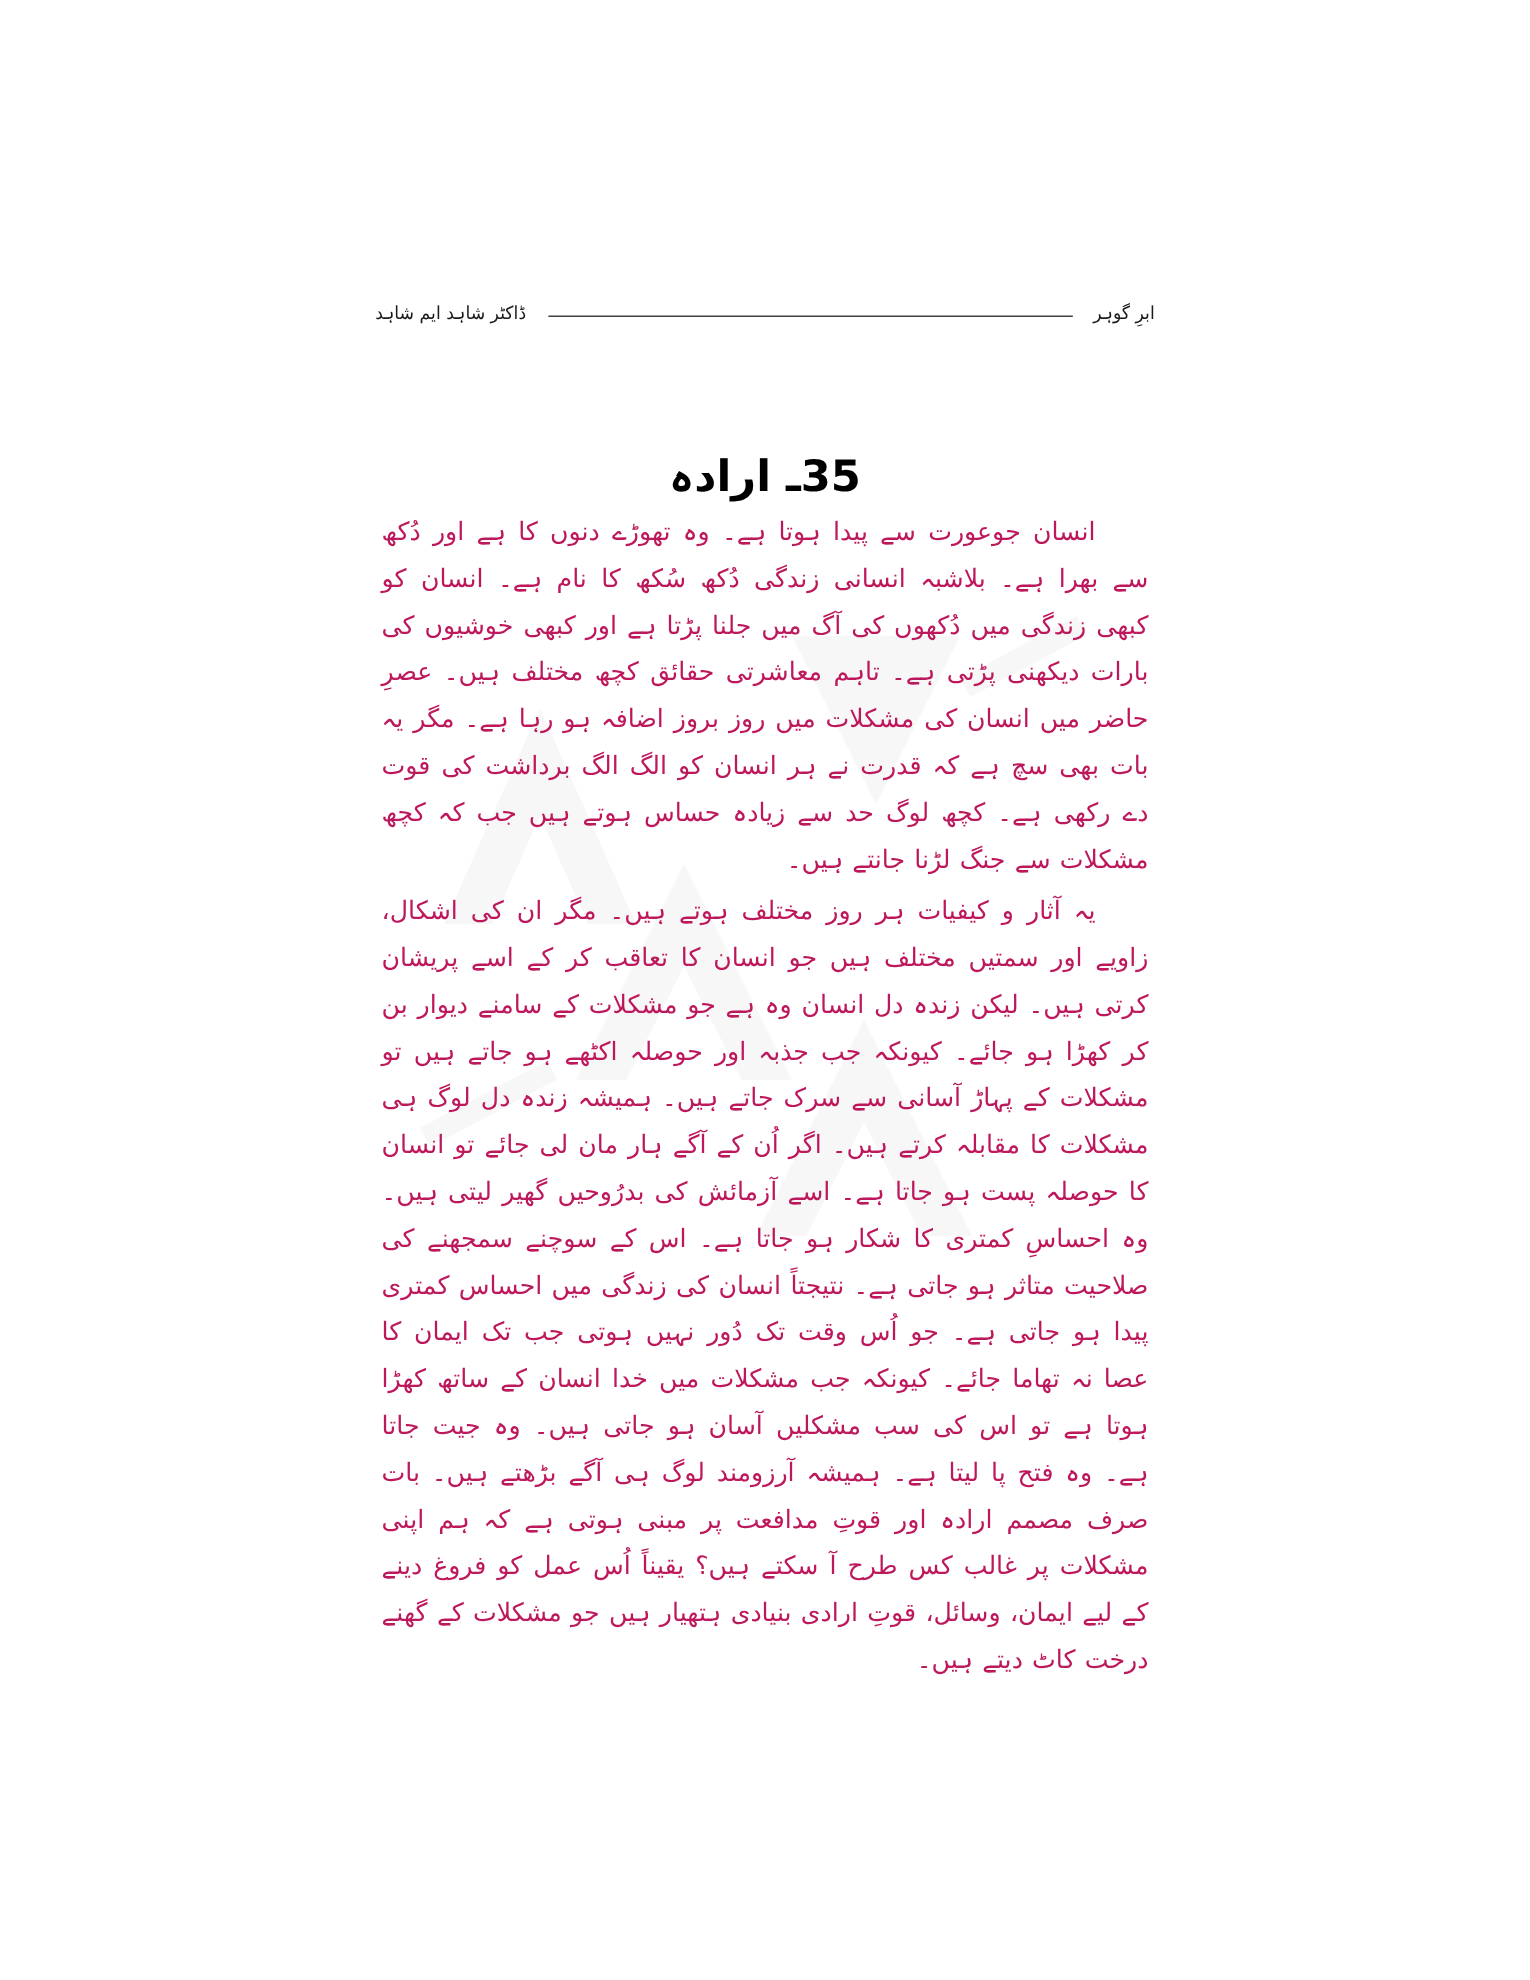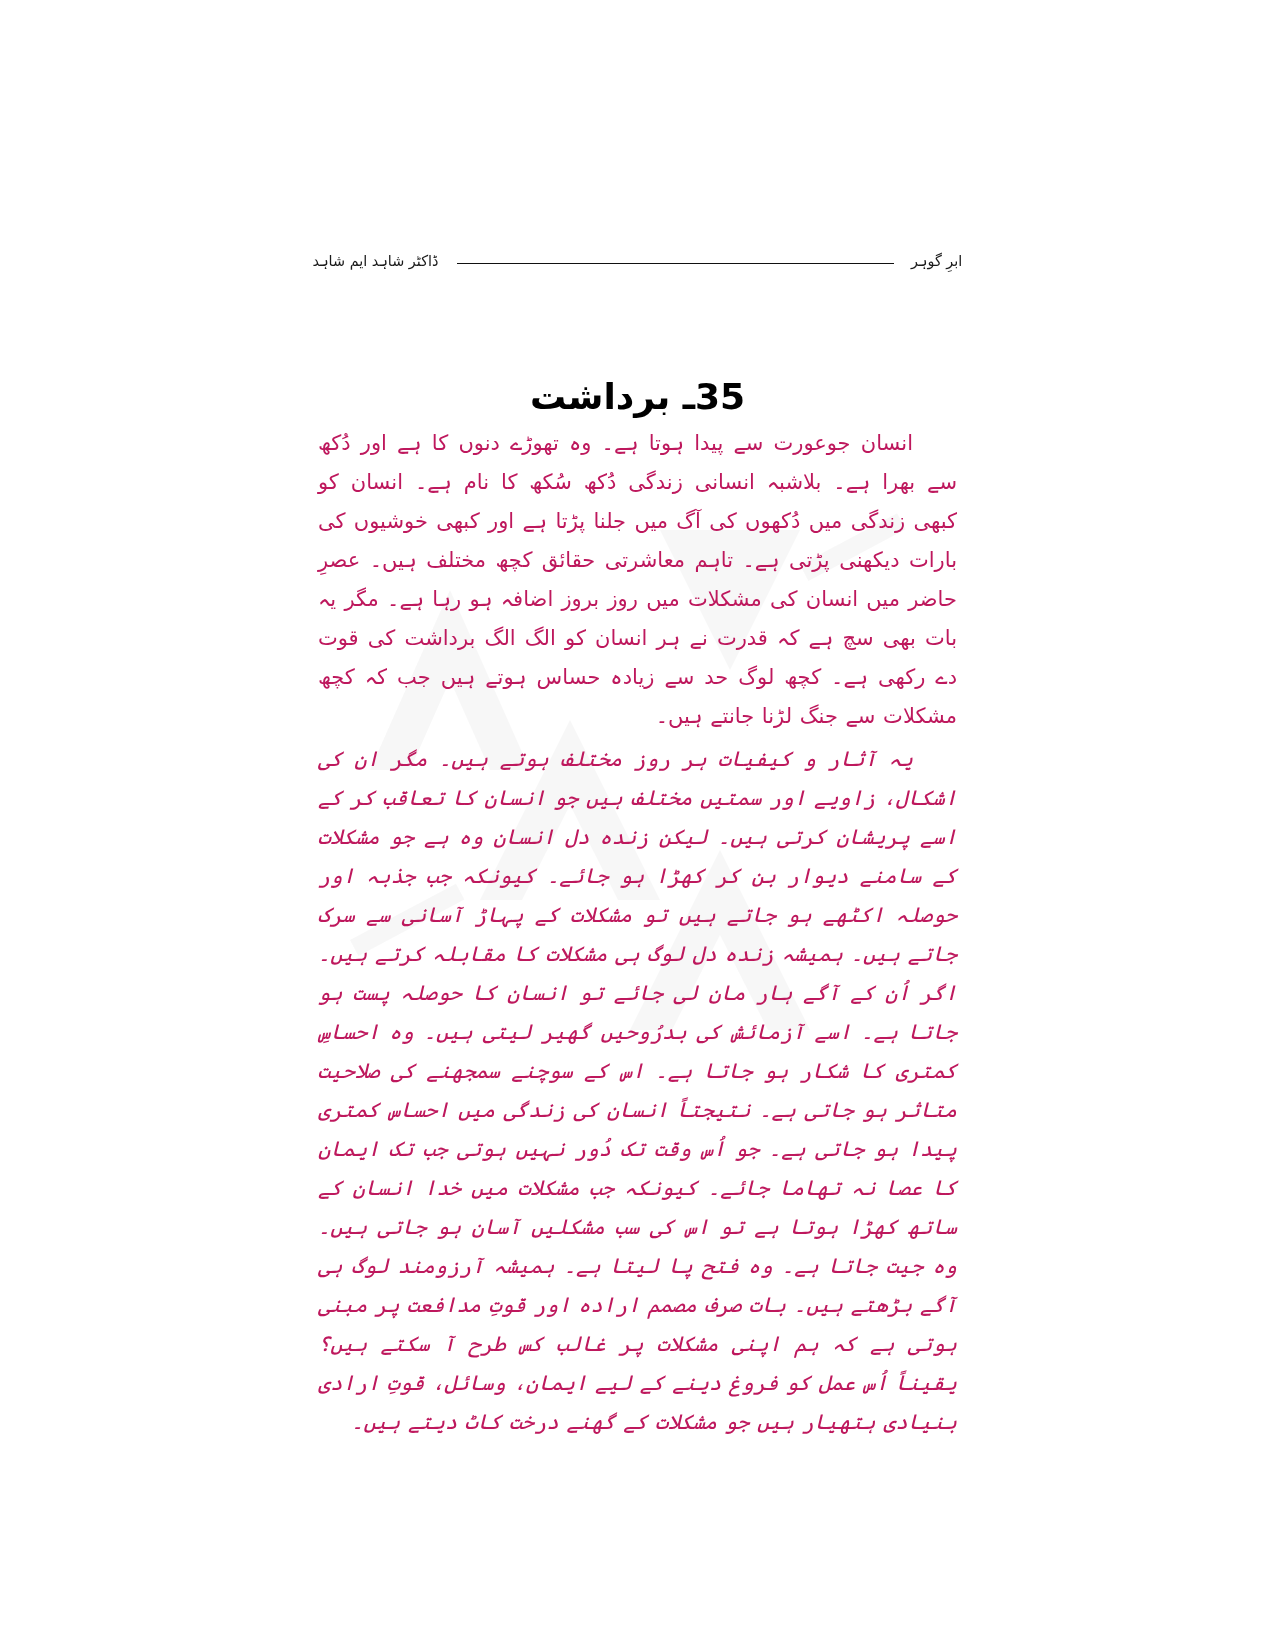--- a/index.html
+++ b/index.html
@@ -92,21 +92,21 @@
     text-justify: inter-word;
   }
   .para {
     margin: 0 0 2px 0;
     font-size: 21px;
     line-height: 39px;
     word-spacing: 1px;
     color: #be185d;
   }
   .para.first-indent { text-indent: 44px; }
-  .para + .para { margin-top: 4px; font-style: italic; }
+  .para + .para { margin-top: 4px; }
 
   
   .folio {
     position: absolute;
     left: 0;
     right: 0;
     top: 1292px;
     text-align: center;
     font-size: 18px;
     font-family: "Liberation Serif", serif;
@@ -131,21 +131,21 @@
       </g>
     </svg>
   </div>
 
   <div class="running-head">
     <span class="head-text head-right">ابرِ گوہر</span>
     <span class="head-rule"></span>
     <span class="head-text head-left">ڈاکٹر شاہد ایم شاہد</span>
   </div>
 
-  <h1 class="chapter-title">35ـ برداشت</h1>
+  <h1 class="chapter-title">35ـ ارادہ</h1>
 
   <div class="body-col">
     <p class="para first-indent">انسان جوعورت سے پیدا ہوتا ہے۔ وہ تھوڑے دنوں کا ہے اور دُکھ سے بھرا ہے۔ بلاشبہ انسانی زندگی دُکھ سُکھ کا نام ہے۔ انسان کو کبھی زندگی میں دُکھوں کی آگ میں جلنا پڑتا ہے اور کبھی خوشیوں کی بارات دیکھنی پڑتی ہے۔ تاہم معاشرتی حقائق کچھ مختلف ہیں۔ عصرِ حاضر میں انسان کی مشکلات میں روز بروز اضافہ ہو رہا ہے۔ مگر یہ بات بھی سچ ہے کہ قدرت نے ہر انسان کو الگ الگ برداشت کی قوت دے رکھی ہے۔ کچھ لوگ حد سے زیادہ حساس ہوتے ہیں جب کہ کچھ مشکلات سے جنگ لڑنا جانتے ہیں۔</p>
     <p class="para first-indent">یہ آثار و کیفیات ہر روز مختلف ہوتے ہیں۔ مگر ان کی اشکال، زاویے اور سمتیں مختلف ہیں جو انسان کا تعاقب کر کے اسے پریشان کرتی ہیں۔ لیکن زندہ دل انسان وہ ہے جو مشکلات کے سامنے دیوار بن کر کھڑا ہو جائے۔ کیونکہ جب جذبہ اور حوصلہ اکٹھے ہو جاتے ہیں تو مشکلات کے پہاڑ آسانی سے سرک جاتے ہیں۔ ہمیشہ زندہ دل لوگ ہی مشکلات کا مقابلہ کرتے ہیں۔ اگر اُن کے آگے ہار مان لی جائے تو انسان کا حوصلہ پست ہو جاتا ہے۔ اسے آزمائش کی بدرُوحیں گھیر لیتی ہیں۔ وہ احساسِ کمتری کا شکار ہو جاتا ہے۔ اس کے سوچنے سمجھنے کی صلاحیت متاثر ہو جاتی ہے۔ نتیجتاً انسان کی زندگی میں احساس کمتری پیدا ہو جاتی ہے۔ جو اُس وقت تک دُور نہیں ہوتی جب تک ایمان کا عصا نہ تھاما جائے۔ کیونکہ جب مشکلات میں خدا انسان کے ساتھ کھڑا ہوتا ہے تو اس کی سب مشکلیں آسان ہو جاتی ہیں۔ وہ جیت جاتا ہے۔ وہ فتح پا لیتا ہے۔ ہمیشہ آرزومند لوگ ہی آگے بڑھتے ہیں۔ بات صرف مصمم ارادہ اور قوتِ مدافعت پر مبنی ہوتی ہے کہ ہم اپنی مشکلات پر غالب کس طرح آ سکتے ہیں؟ یقیناً اُس عمل کو فروغ دینے کے لیے ایمان، وسائل، قوتِ ارادی بنیادی ہتھیار ہیں جو مشکلات کے گھنے درخت کاٹ دیتے ہیں۔</p>
   </div>
 
 
 </div>
 
 </body></html>

